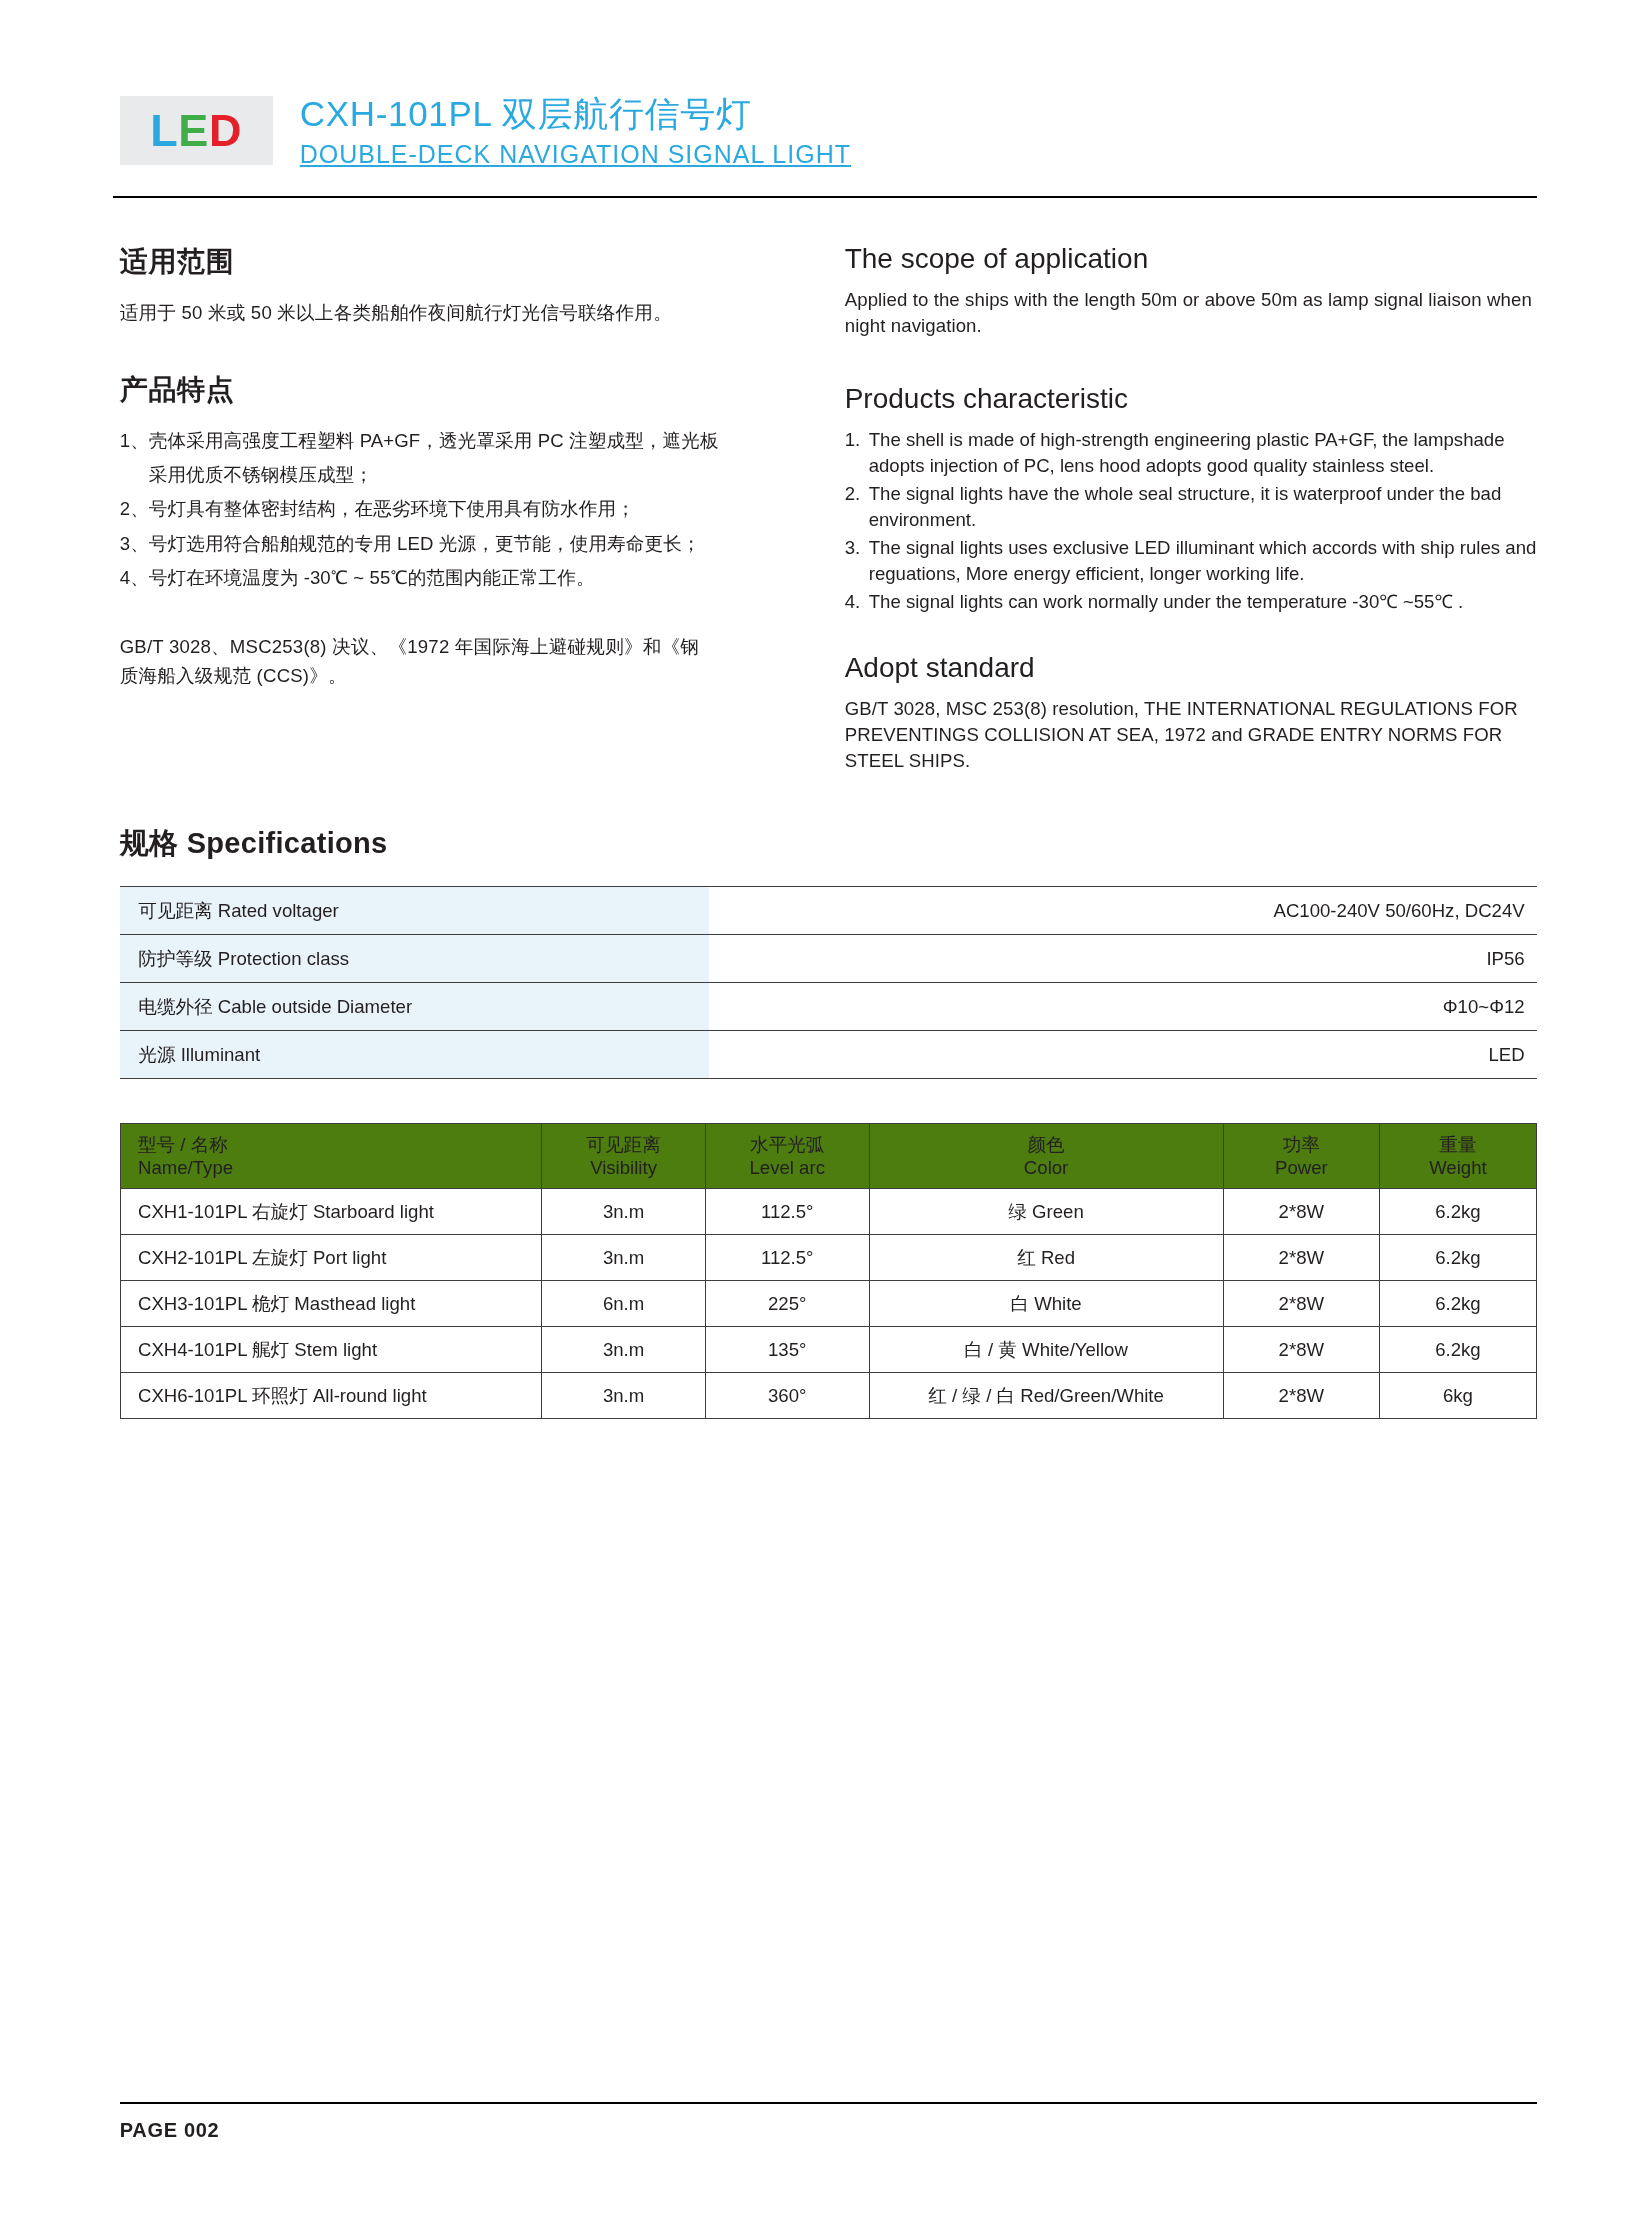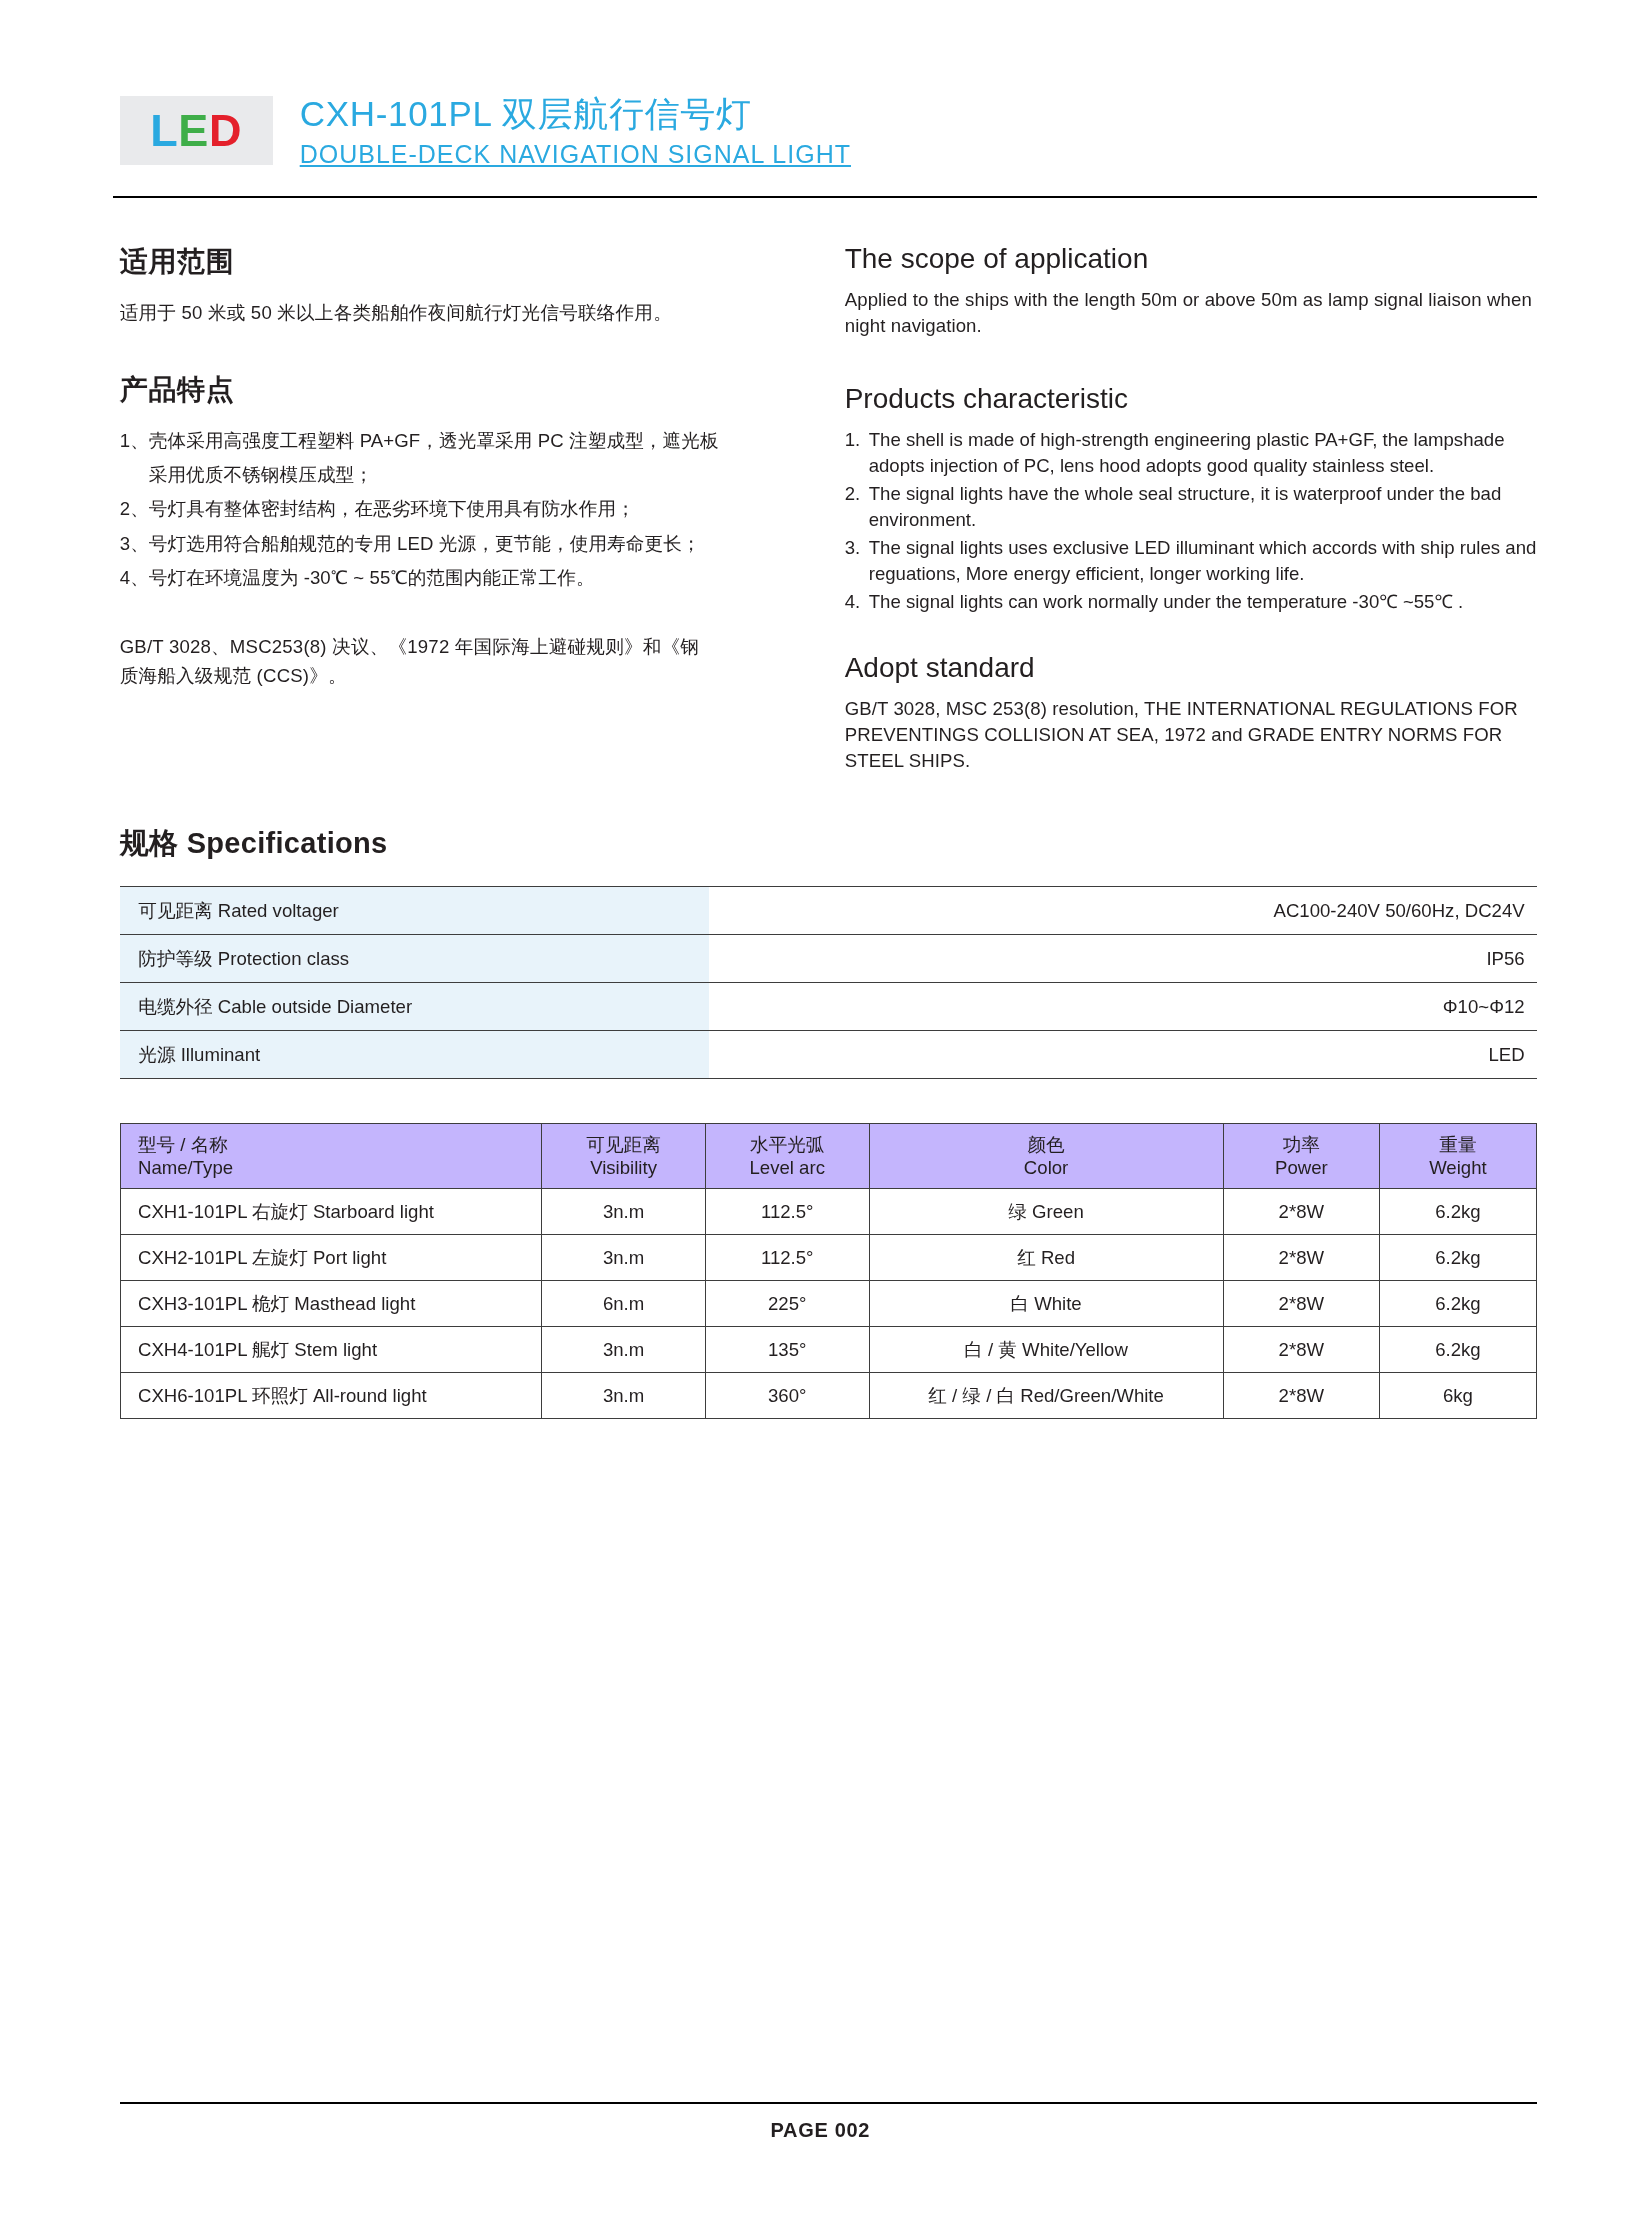--- a/index.html
+++ b/index.html
@@ -170,41 +170,40 @@
   .t2 { margin-top: 44px; }
   .t2 th, .t2 td {
     border: 1.3px solid #3d3d3d;
     font-size: 18.6px;
     text-align: center;
     height: 45px;
     padding: 0 5.3px;
     font-weight: 400;
   }
   .t2 thead th {
-    background: #c4b5fd;
+    background: #4d7c0f;
     height: 64px;
     line-height: 1.28;
   }
   .t2 thead th .l2r { display: block; }
   .t2 td.name {
     text-align: left;
     padding-left: 17.3px;
   }
   .t2 thead th.name {
     text-align: left;
     padding-left: 17.3px;
   }
 
   
   .footer {
     position: absolute;
     left: 113px;
     right: 129px;
     bottom: 97px;
-    text-align: center;
   }
   .rule-bottom {
     height: 2px;
     background: #000;
     width: 1417px;
     margin-left: 6.7px;
   }
   .page-no {
     margin-top: 14.6px;
     margin-left: 6.7px;

